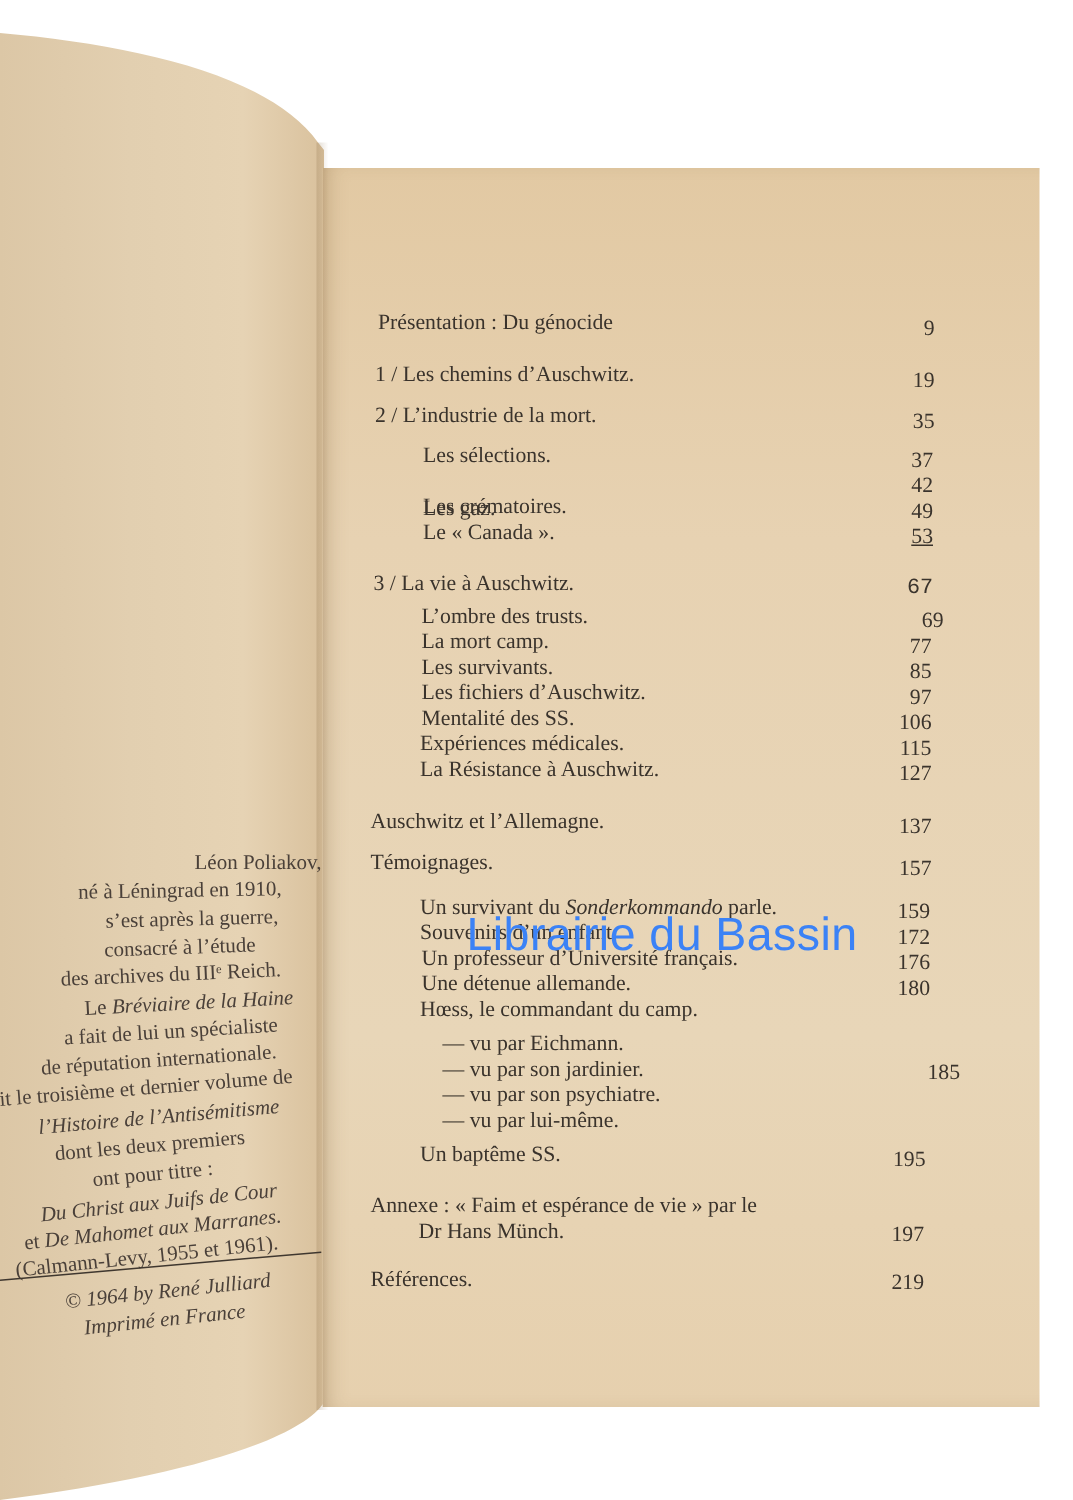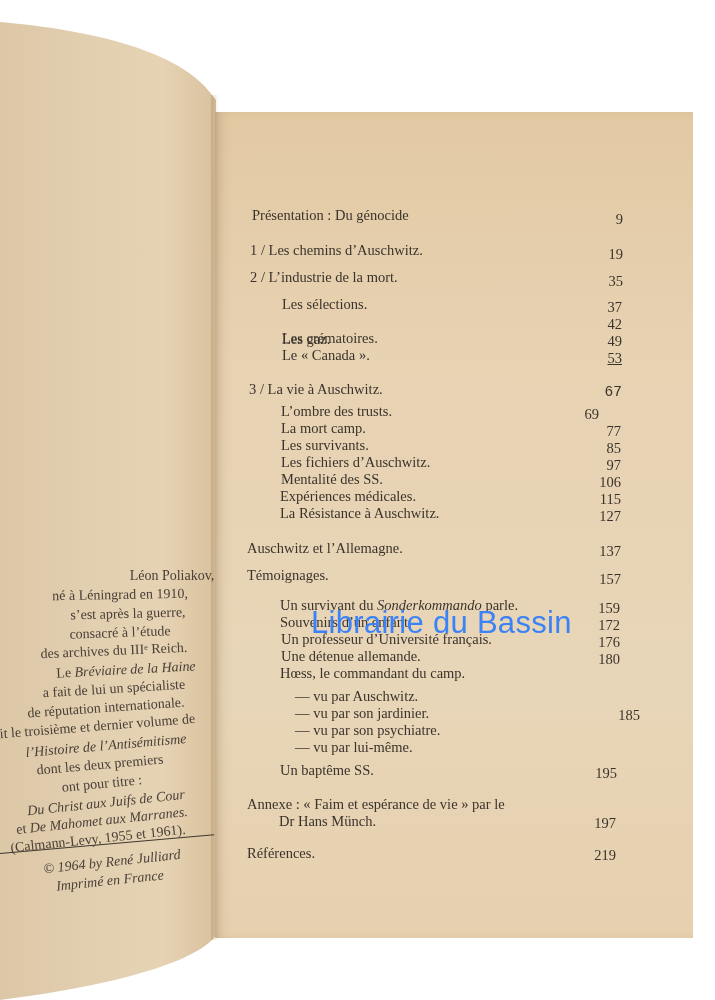--- a/index.html
+++ b/index.html
@@ -68,21 +68,21 @@
   <div class="row" style="left:282px;top:331px;">Les gaz.</div>
   <div class="num" style="left:562px;top:316px;">42</div>
   <div class="row" style="left:282px;top:330px;">Les crématoires.</div>
   <div class="num" style="left:562px;top:333px;">49</div>
   <div class="row" style="left:282px;top:347px;">Le « Canada ».</div>
   <div class="num" style="left:562px;top:350px;text-decoration:underline;">53</div>
 
   <div class="row" style="left:249px;top:381px;">3 / La vie à Auschwitz.</div>
   <div class="num" style="left:562px;top:384px;font-family:Liberation Mono, monospace;">67</div>
   <div class="row" style="left:281px;top:403px;">L’ombre des trusts.</div>
-  <div class="num" style="left:539px;top:406px;">69</div>
+  <div class="num" style="left:569px;top:406px;">69</div>
   <div class="row" style="left:281px;top:420px;">La mort camp.</div>
   <div class="num" style="left:561px;top:423px;">77</div>
   <div class="row" style="left:281px;top:437px;">Les survivants.</div>
   <div class="num" style="left:561px;top:440px;">85</div>
   <div class="row" style="left:281px;top:454px;">Les fichiers d’Auschwitz.</div>
   <div class="num" style="left:561px;top:457px;">97</div>
   <div class="row" style="left:281px;top:471px;">Mentalité des SS.</div>
   <div class="num" style="left:561px;top:474px;">106</div>
   <div class="row" style="left:280px;top:488px;">Expériences médicales.</div>
   <div class="num" style="left:561px;top:491px;">115</div>
@@ -98,21 +98,21 @@
   <div class="num" style="left:560px;top:600px;">159</div>
   <div class="row" style="left:280px;top:614px;">Souvenirs d’un enfant.</div>
   <div class="num" style="left:560px;top:617px;">172</div>
   <div class="row" style="left:281px;top:631px;">Un professeur d’Université français.</div>
   <div class="num" style="left:560px;top:634px;">176</div>
   <div class="row" style="left:281px;top:648px;">Une détenue allemande.</div>
   <div class="num" style="left:560px;top:651px;">180</div>
   <div class="row" style="left:280px;top:665px;">Hœss, le commandant du camp.</div>
   <div class="num" style="left:580px;top:668px;margin-top:39px;">185</div>
 
-  <div class="row" style="left:295px;top:688px;">— vu par Auschwitz.</div>
+  <div class="row" style="left:295px;top:688px;">— vu par Eichmann.</div>
   <div class="row" style="left:295px;top:705px;">— vu par son jardinier.</div>
   <div class="row" style="left:295px;top:722px;">— vu par son psychiatre.</div>
   <div class="row" style="left:295px;top:739px;">— vu par lui-même.</div>
 
   <div class="row" style="left:280px;top:762px;">Un baptême SS.</div>
   <div class="num" style="left:557px;top:765px;">195</div>
 
   <div class="row" style="left:247px;top:796px;">Annexe : « Faim et espérance de vie » par le</div>
   <div class="row" style="left:279px;top:813px;">Dr Hans Münch.</div>
   <div class="num" style="left:556px;top:815px;">197</div>

